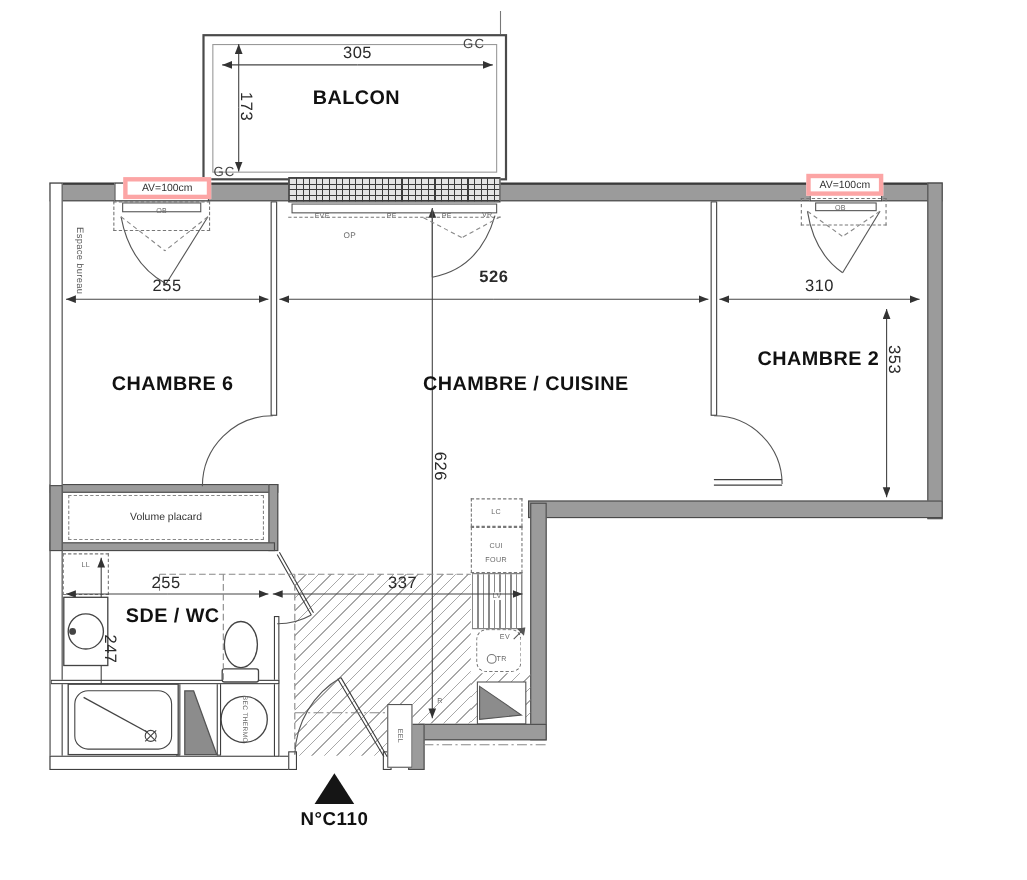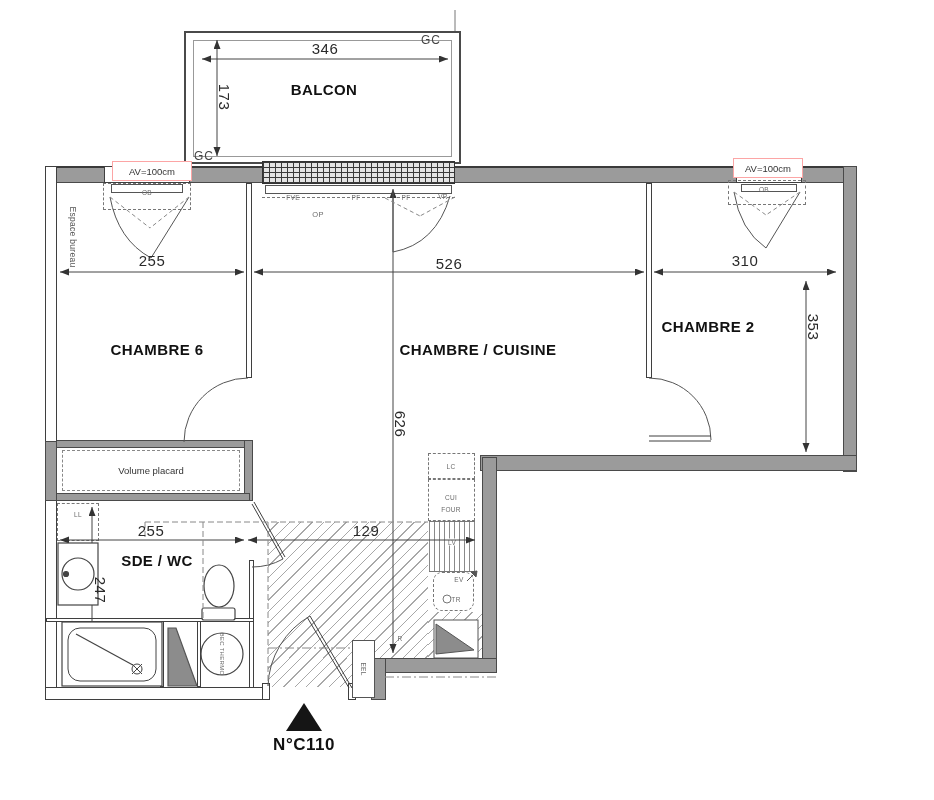--- a/index.html
+++ b/index.html
@@ -5,33 +5,33 @@
   html,body{margin:0;padding:0;background:#fff;}
   #plan{position:relative;width:934px;height:800px;background:#fff;overflow:hidden;
         font-family:"Liberation Sans",sans-serif;color:#1f1f1f;}
   .abs{position:absolute;}
   .wall{position:absolute;background:#9b9b9b;border:1px solid #4a4a4a;box-sizing:border-box;}
   .wwall{position:absolute;background:#fff;border:1.5px solid #3f3f3f;box-sizing:border-box;}
   .twall{position:absolute;background:#fff;border:1px solid #3f3f3f;box-sizing:border-box;}
   .lbl{position:absolute;transform:translate(-50%,-50%);white-space:nowrap;}
   .rot90{transform:translate(-50%,-50%) rotate(90deg);}
   .dim{font-size:15px;color:#2a2a2a;letter-spacing:.5px;}
-  .room{font-size:15px;font-weight:bold;letter-spacing:.4px;color:#111;}
+  .room{font-size:18px;font-weight:bold;letter-spacing:.4px;color:#111;}
   .small{font-size:9.5px;color:#333;}
   .tiny{font-size:6.5px;color:#6a6a6a;letter-spacing:.3px;}
   .gc{font-size:12px;color:#444;letter-spacing:1px;}
   .dash{position:absolute;border:1.5px dashed #777;box-sizing:border-box;background:transparent;}
   .hatch{position:absolute;background-image:repeating-linear-gradient(135deg,rgba(0,0,0,0) 0 7px,#a8a8a8 7px 8px);}
   .grid-band{position:absolute;background-color:#e4e4e4;
      background-image:repeating-linear-gradient(90deg,#3a3a3a 0 1px,rgba(0,0,0,0) 1px 6px),
                       repeating-linear-gradient(0deg,#3a3a3a 0 1px,rgba(0,0,0,0) 1px 5px);
      border:1px solid #333;box-sizing:border-box;}
   .stripes{position:absolute;background-image:repeating-linear-gradient(90deg,#8a8a8a 0 1px,rgba(0,0,0,0) 1px 5px);
      border-top:1px solid #777;border-bottom:1px solid #777;box-sizing:border-box;}
-  .avbox{position:absolute;background:#fff;border:1px solid #fca5a5;box-sizing:border-box;
+  .avbox{position:absolute;background:#fff;border:4px solid #fca5a5;box-sizing:border-box;
      display:flex;align-items:center;justify-content:center;}
   .marker-tri{position:absolute;width:0;height:0;border-left:18px solid transparent;
      border-right:18px solid transparent;border-bottom:28px solid #151515;}
   svg{position:absolute;left:0;top:0;pointer-events:none;}
 </style>
 </head>
 <body>
 
 <div id="plan">
 
@@ -190,32 +190,32 @@
       <path d="M 203,522 V 618" stroke-dasharray="6,3"></path>
       <path d="M 145,522 V 540" stroke-dasharray="6,3"></path>
       <path d="M 268,648 H 352" stroke-dasharray="9,3,2,3"></path>
       <path d="M 385,677 H 497" stroke-dasharray="9,3,2,3"></path>
       <path d="M 455,10 V 31" stroke="#777"></path>
     </g>
   </svg>
 
   <div class="lbl room" style="left:157px;top:349px;">CHAMBRE 6</div>
   <div class="lbl room" style="left:478px;top:349px;">CHAMBRE / CUISINE</div>
-  <div class="lbl room" style="left:708px;top:326px;">CHAMBRE 2</div>
+  <div class="lbl room" style="left:744px;top:326px;">CHAMBRE 2</div>
   <div class="lbl room" style="left:157px;top:560px;">SDE / WC</div>
 
-  <div class="lbl dim" style="left:325px;top:48px;">346</div>
+  <div class="lbl dim" style="left:325px;top:48px;">305</div>
   <div class="lbl dim rot90" style="left:224px;top:97px;">173</div>
   <div class="lbl dim" style="left:152px;top:260px;">255</div>
-  <div class="lbl dim" style="left:449px;top:263px;">526</div>
+  <div class="lbl dim" style="left:449px;top:252px;font-weight:bold;">526</div>
   <div class="lbl dim" style="left:745px;top:260px;">310</div>
   <div class="lbl dim rot90" style="left:813px;top:327px;">353</div>
   <div class="lbl dim rot90" style="left:400px;top:424px;">626</div>
   <div class="lbl dim" style="left:151px;top:530px;">255</div>
-  <div class="lbl dim" style="left:366px;top:530px;">129</div>
+  <div class="lbl dim" style="left:366px;top:530px;">337</div>
   <div class="lbl dim rot90" style="left:100px;top:590px;">247</div>
 
   <div class="lbl tiny rot90" style="left:73px;top:237px;font-size:8.5px;color:#555;">Espace bureau</div>
   <div class="lbl tiny rot90" style="left:222px;top:654px;font-size:6px;">BEC THERMO</div>
   <div class="lbl tiny" style="left:318px;top:214px;font-size:7.5px;">OP</div>
   <div class="lbl tiny" style="left:293px;top:197px;">FVE</div>
   <div class="lbl tiny" style="left:356px;top:197px;">PF</div>
   <div class="lbl tiny" style="left:406px;top:197px;">PF</div>
   <div class="lbl tiny" style="left:443px;top:196px;">VR</div>
   <div class="lbl tiny" style="left:147px;top:192px;">OB</div>

